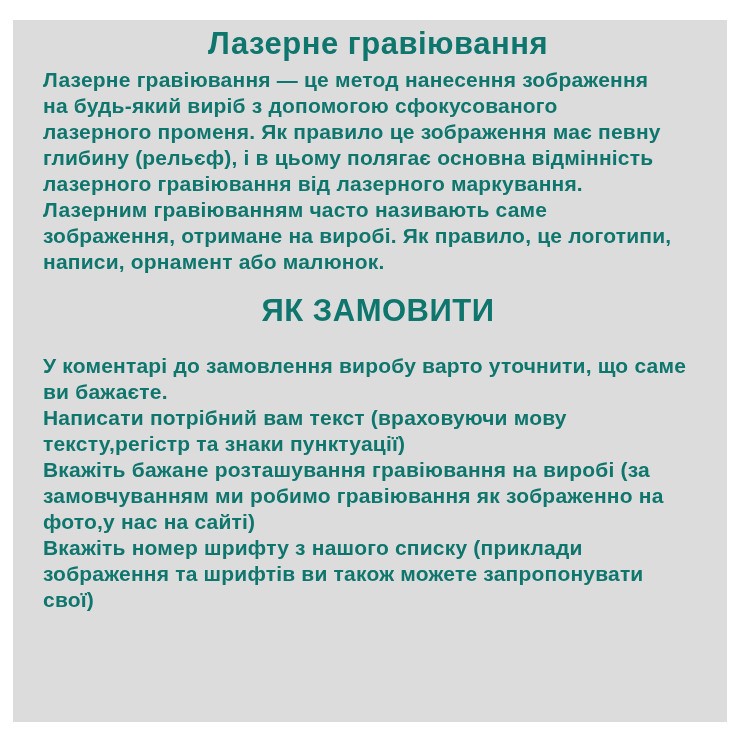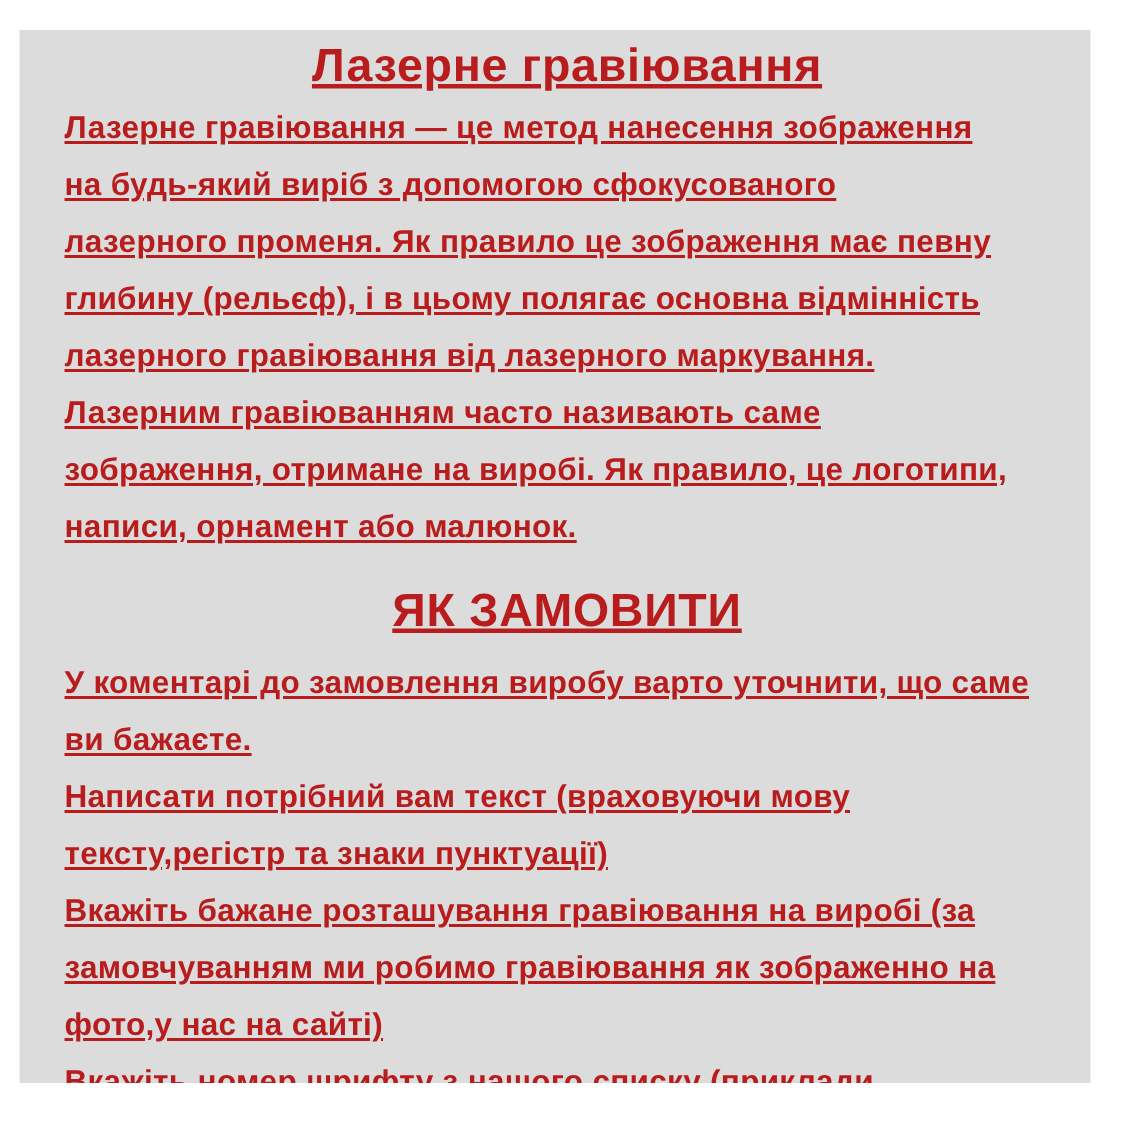--- a/index.html
+++ b/index.html
@@ -13,45 +13,44 @@
     font-family: "Liberation Sans", "DejaVu Sans", sans-serif;
     overflow: hidden;
   }
   .panel {
     position: absolute;
     left: 13px;
     top: 20px;
     width: 714px;
     height: 702px;
     background: #dcdcdc;
-    color: #b91c1c;
+    color: #0f766e;
     box-sizing: border-box;
     padding: 5px 14px 24px 30px;
     overflow: hidden;
-    text-decoration: underline;
   }
   .heading {
     font-size: 31px;
     line-height: 37px;
     font-weight: 700;
     text-align: center;
     margin: 0;
     letter-spacing: 0.5px;
     white-space: pre-line;
   }
   .heading.h1 {
     margin-bottom: 5px;
   }
   .heading.h2 {
     margin-top: 17px;
-    margin-bottom: 12px;
+    margin-bottom: 24px;
   }
   .para {
     font-size: 21px;
-    line-height: 38px;
+    line-height: 26px;
     font-weight: 700;
     margin: 0;
     white-space: pre-line;
     letter-spacing: 0.2px;
   }
   .para + .para {
     margin-top: 22px;
   }
 </style>
 </head>

